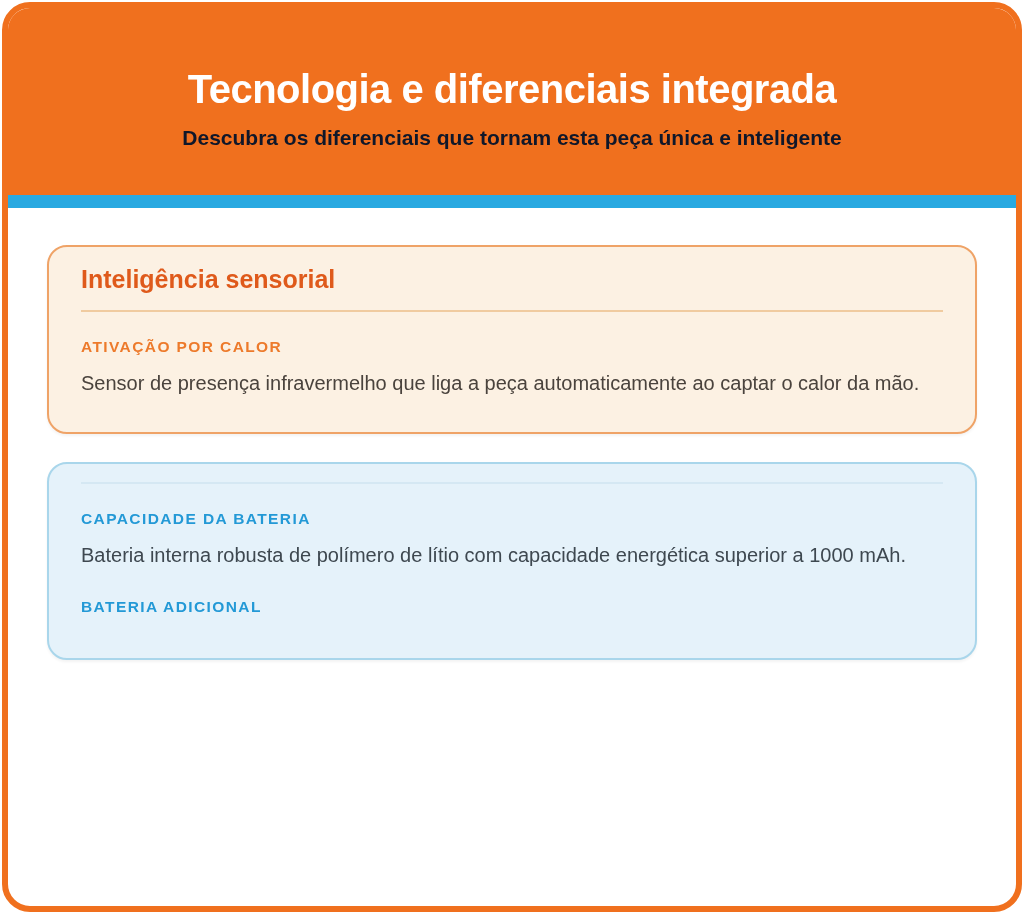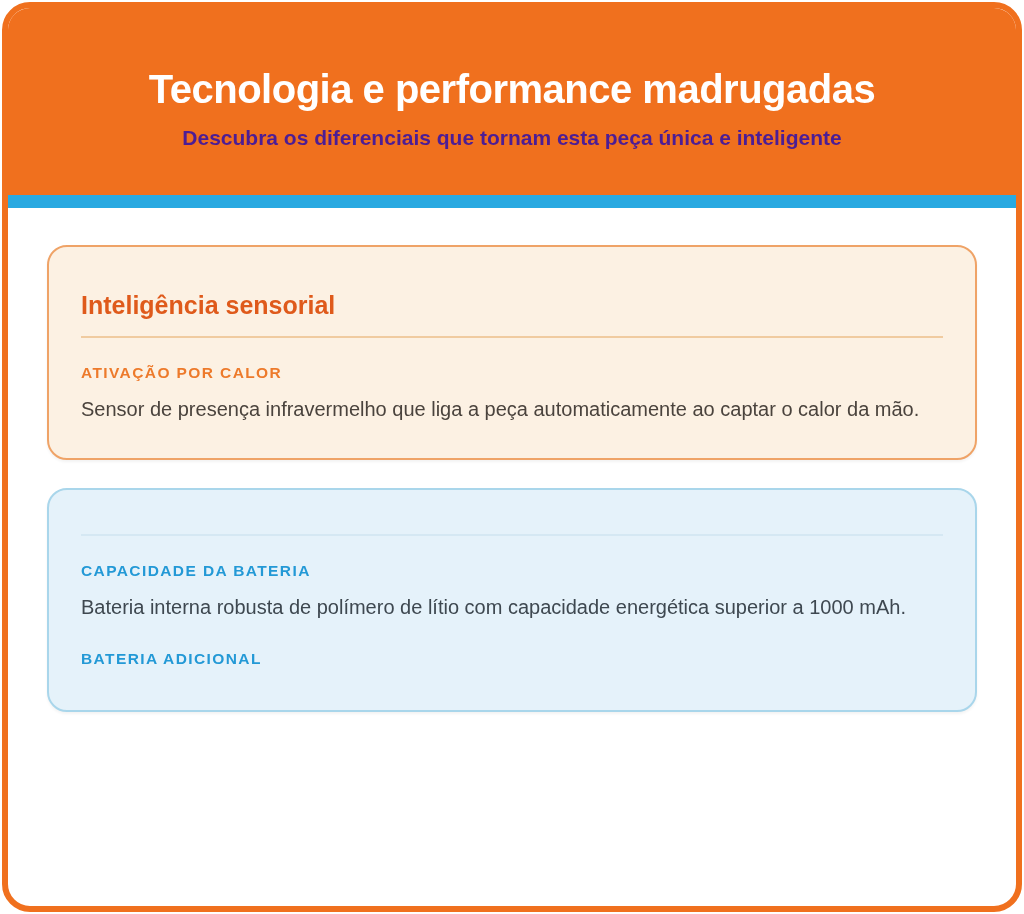--- a/index.html
+++ b/index.html
@@ -28,35 +28,35 @@
     text-align: center;
   }
   .header h1 {
     color: #ffffff;
     font-size: 40px;
     font-weight: 700;
     letter-spacing: -0.5px;
     line-height: 1.05;
   }
   .header p {
-    color: #4c1d95;
+    color: #0f172a;
     font-size: 21px;
     font-weight: 700;
     margin-top: 16px;
   }
   .stripe {
     height: 13px;
     background: #29A9E1;
   }
   .main {
     padding: 37px 39px 0 39px;
   }
   .card {
     border-radius: 20px;
-    padding: 44px 32px 32px 32px;
+    padding: 18px 32px 32px 32px;
     box-shadow: 0 2px 3px rgba(0,0,0,0.05);
   }
   .card + .card { margin-top: 28px; }
   .card h2 {
     font-size: 25px;
     font-weight: 700;
     margin-bottom: 16px;
   }
   .card .divider {
     border: none;
@@ -94,21 +94,21 @@
   .card-blue .divider { border-top: 2px solid #D5E8F3; }
   .card-blue .label { color: #2399D6; }
   .card-blue .desc { color: #3E4850; }
 </style>
 </head>
 <body>
 
 <div class="frame">
 
   <header class="header">
-    <h1>Tecnologia e performance madrugadas</h1>
+    <h1>Tecnologia e diferenciais integrada</h1>
     <p>Descubra os diferenciais que tornam esta peça única e inteligente</p>
   </header>
 
   <div class="stripe"></div>
 
   <main class="main">
 
     <section class="card card-orange">
       <h2>Inteligência sensorial</h2>
       <hr class="divider">

